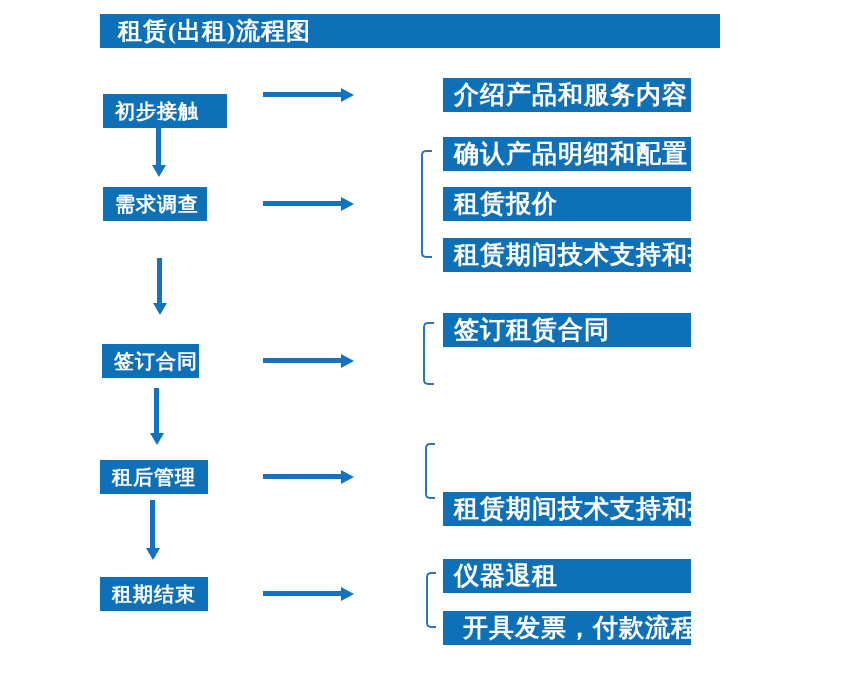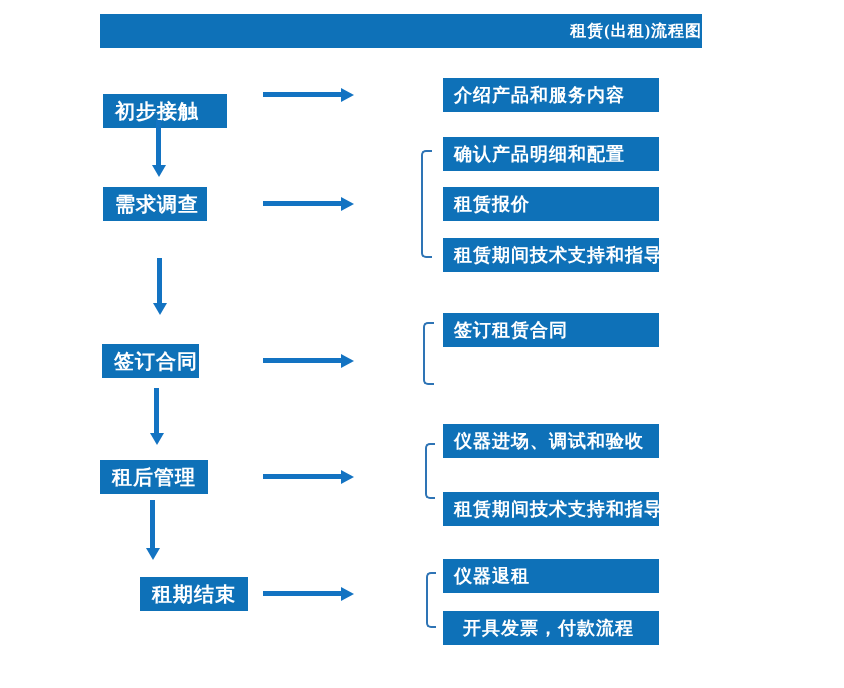--- a/index.html
+++ b/index.html
@@ -12,30 +12,30 @@
   .canvas{
     position:relative;
     width:844px;height:688px;
     background:#ffffff;
     font-family:"Liberation Serif","DejaVu Serif",serif;
     overflow:hidden;
   }
   .banner{
     position:absolute;left:100px;top:14px;width:602px;height:34px;
     background:var(--box-blue);color:var(--text-white);
-    font-size:16px;font-weight:bold;line-height:34px;text-align:right;
-    letter-spacing:1px;white-space:nowrap;
+    font-size:24px;font-weight:bold;line-height:34px;text-align:left;
+    letter-spacing:1px;white-space:nowrap;padding-left:18px;
   }
   .box{
     position:absolute;height:34px;line-height:34px;
     background:var(--box-blue);color:var(--text-white);
     font-weight:bold;white-space:nowrap;box-sizing:border-box;
   }
   .lbox{font-size:20px;padding-left:12px;letter-spacing:1px;}
-  .rbox{left:443px;width:216px;font-size:18px;padding-left:11px;letter-spacing:1px;}
+  .rbox{left:443px;width:248px;font-size:25px;padding-left:11px;letter-spacing:1px;}
   
   .harrow{
     position:absolute;left:263px;width:78px;height:5px;background:var(--arrow-blue);
   }
   .harrow::after{
     content:"";position:absolute;right:-13px;top:50%;transform:translateY(-50%);
     width:0;height:0;
     border-left:13px solid var(--arrow-blue);
     border-top:7px solid transparent;border-bottom:7px solid transparent;
   }
@@ -62,28 +62,27 @@
 <body>
 
 <div class="canvas">
 
   <div class="banner">租赁(出租)流程图</div>
 
   <div class="box lbox" style="left:103px;top:78px;width:124px;margin-top:16px;">初步接触</div>
   <div class="box lbox" style="left:103px;top:187px;width:104px;">需求调查</div>
   <div class="box lbox" style="left:102px;top:344px;width:97px;">签订合同</div>
   <div class="box lbox" style="left:100px;top:460px;width:108px;">租后管理</div>
-  <div class="box lbox" style="left:100px;top:577px;width:108px;margin-left:40px;">租期结束</div>
+  <div class="box lbox" style="left:100px;top:577px;width:108px;">租期结束</div>
 
   <div class="box rbox" style="top:78px;">介绍产品和服务内容</div>
   <div class="box rbox" style="top:137px;">确认产品明细和配置</div>
   <div class="box rbox" style="top:187px;">租赁报价</div>
   <div class="box rbox" style="top:238px;">租赁期间技术支持和指导</div>
   <div class="box rbox" style="top:313px;">签订租赁合同</div>
-  <div class="box rbox" style="top:424px;">仪器进场、调试和验收</div>
   <div class="box rbox" style="top:492px;">租赁期间技术支持和指导</div>
   <div class="box rbox" style="top:559px;">仪器退租</div>
   <div class="box rbox" style="top:611px;padding-left:20px;">开具发票，付款流程</div>
 
   <div class="harrow" style="top:92px;"></div>
   <div class="harrow" style="top:201px;"></div>
   <div class="harrow" style="top:358px;"></div>
   <div class="harrow" style="top:474px;"></div>
   <div class="harrow" style="top:591px;"></div>
 

